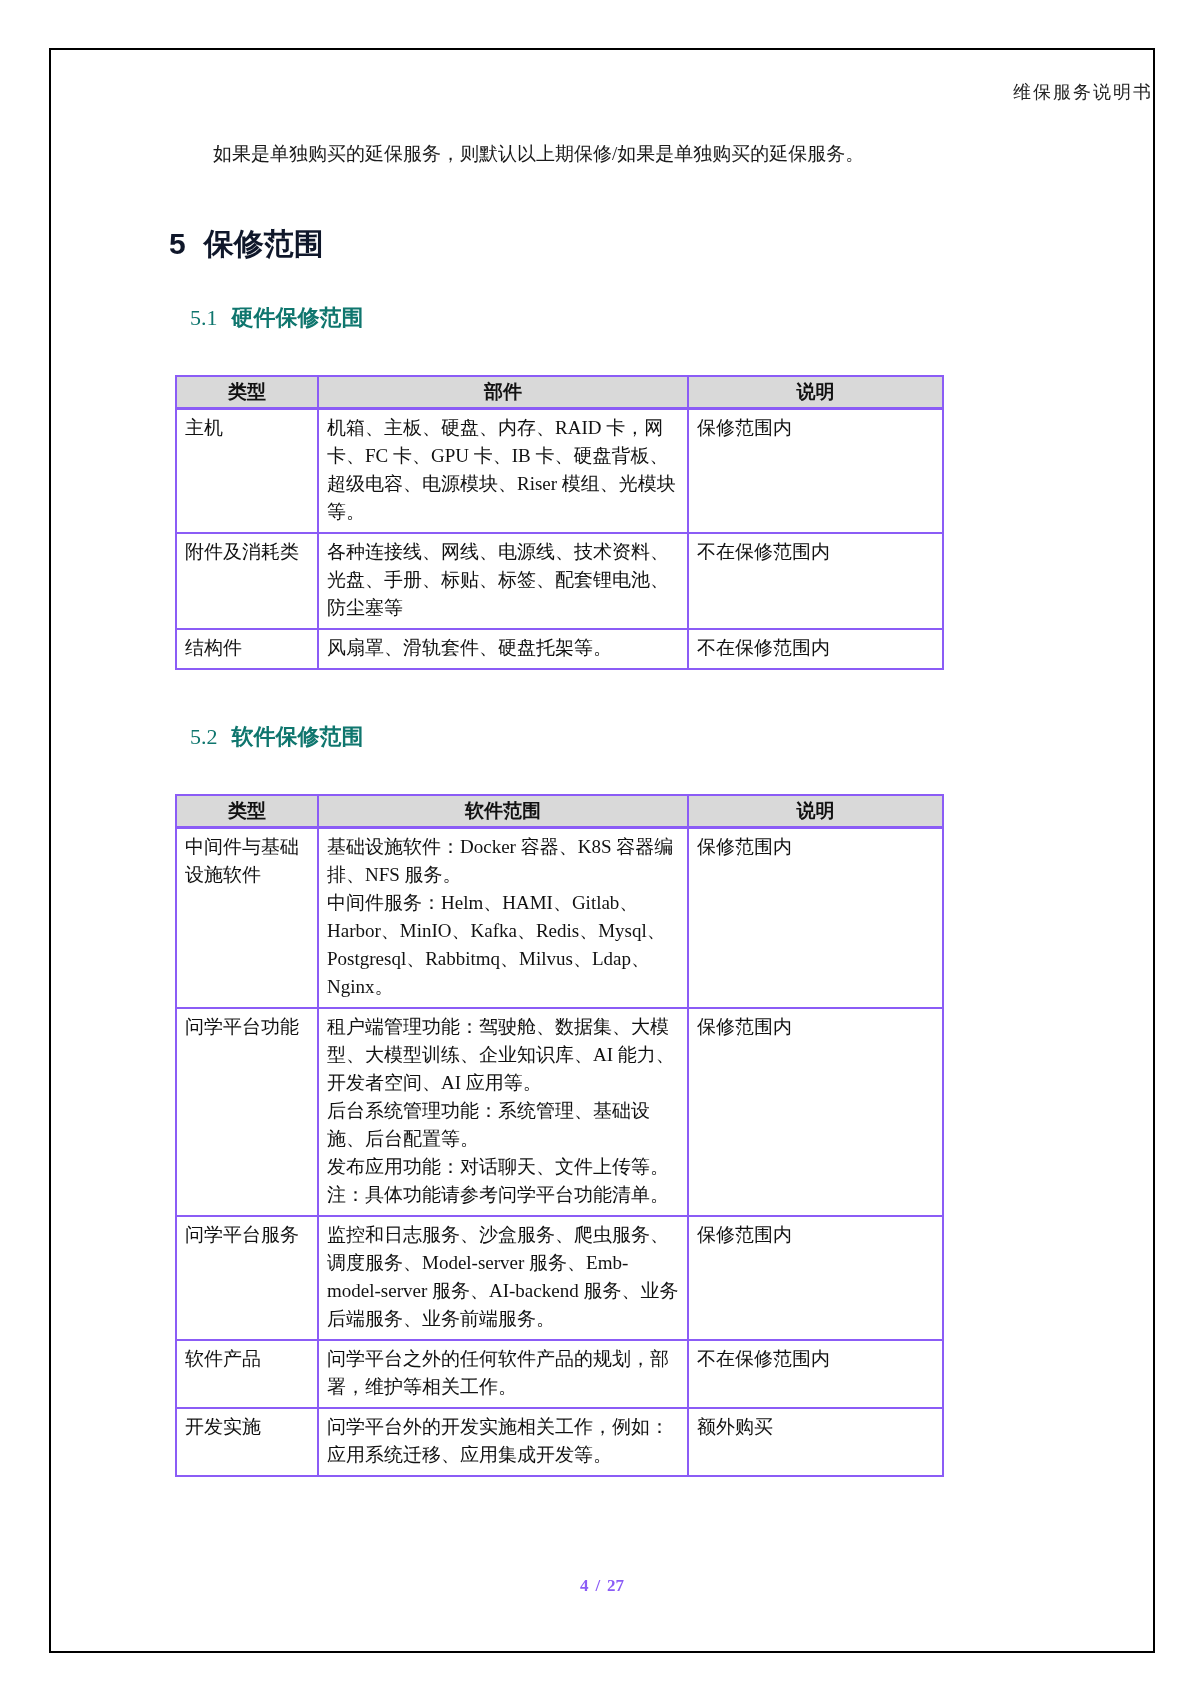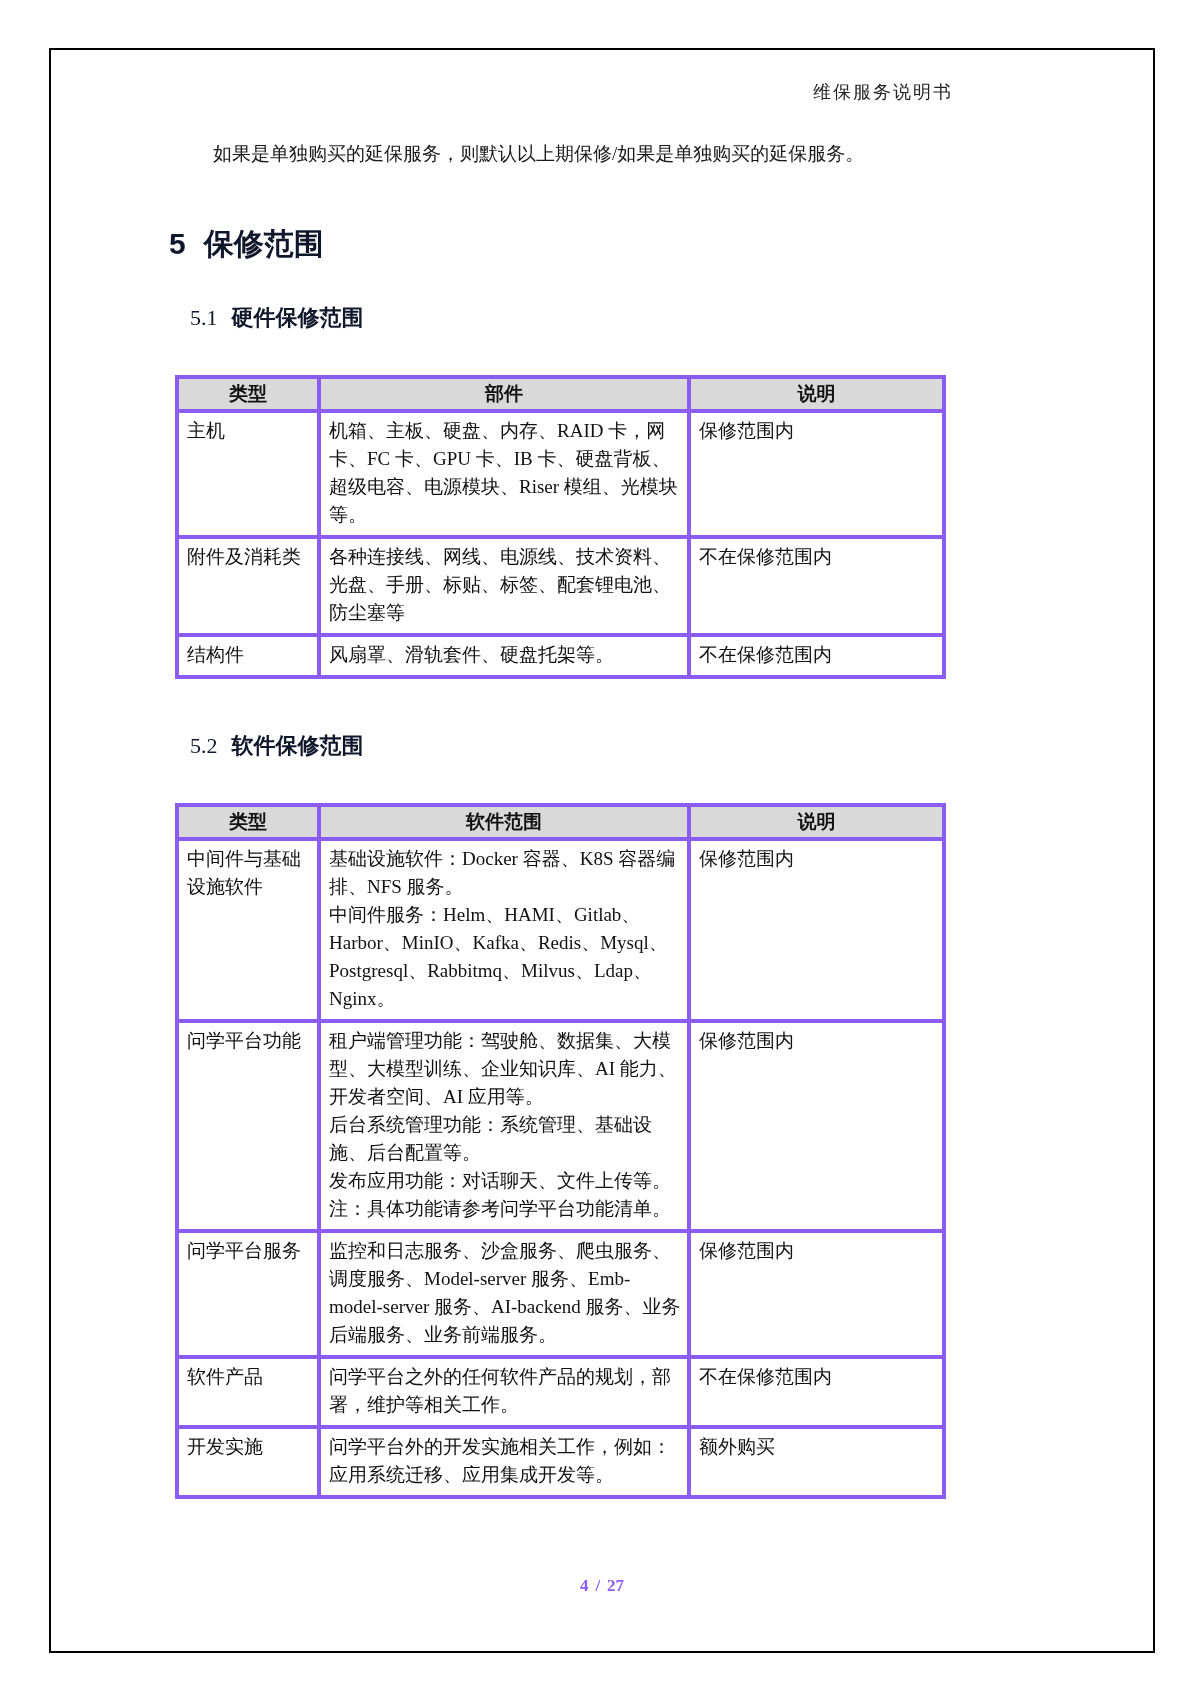--- a/index.html
+++ b/index.html
@@ -16,21 +16,20 @@
     position: absolute;
     left: 49px;
     top: 48px;
     width: 1106px;
     height: 1605px;
     border: 2px solid #000000;
     background: #ffffff;
   }
   .doc-header {
     margin-top: 30px;
-    padding-right: 200px;
     text-align: right;
     font-size: 18px;
     letter-spacing: 2px;
     color: #222;
   }
   .body-col {
     margin-left: 124px;
     width: 767px;
   }
   .intro {
@@ -46,21 +45,21 @@
     font-family: "Liberation Sans", "DejaVu Sans", sans-serif;
     font-weight: bold;
     font-size: 30px;
     color: #0f172a;
   }
   h1.sec .num { margin-right: 18px; }
   h2.sec {
     margin-top: 38px;
     padding-left: 15px;
     font-size: 22px;
-    color: #0f172a;
+    color: #0f766e;
     font-weight: bold;
   }
   h2.sec .num {
     font-family: "Liberation Serif", "DejaVu Serif", serif;
     font-weight: normal;
     margin-right: 14px;
   }
   h2.sec .txt {
     font-family: "Liberation Sans", "DejaVu Sans", sans-serif;
   }
@@ -69,21 +68,21 @@
     margin-top: 42px;
     width: 767px;
     border-collapse: collapse;
     table-layout: fixed;
     font-size: 19px;
   }
   table.doc-table col.c1 { width: 142px; }
   table.doc-table col.c2 { width: 370px; }
   table.doc-table col.c3 { width: 255px; }
   table.doc-table th, table.doc-table td {
-    border: 4px solid #8b5cf6;
+    border: 2px solid #8b5cf6;
     vertical-align: top;
   }
   table.doc-table th {
     background: #d9d9d9;
     font-weight: bold;
     text-align: center;
     height: 31px;
     line-height: 28px;
     padding: 1px 4px;
     border-bottom-width: 3px;

